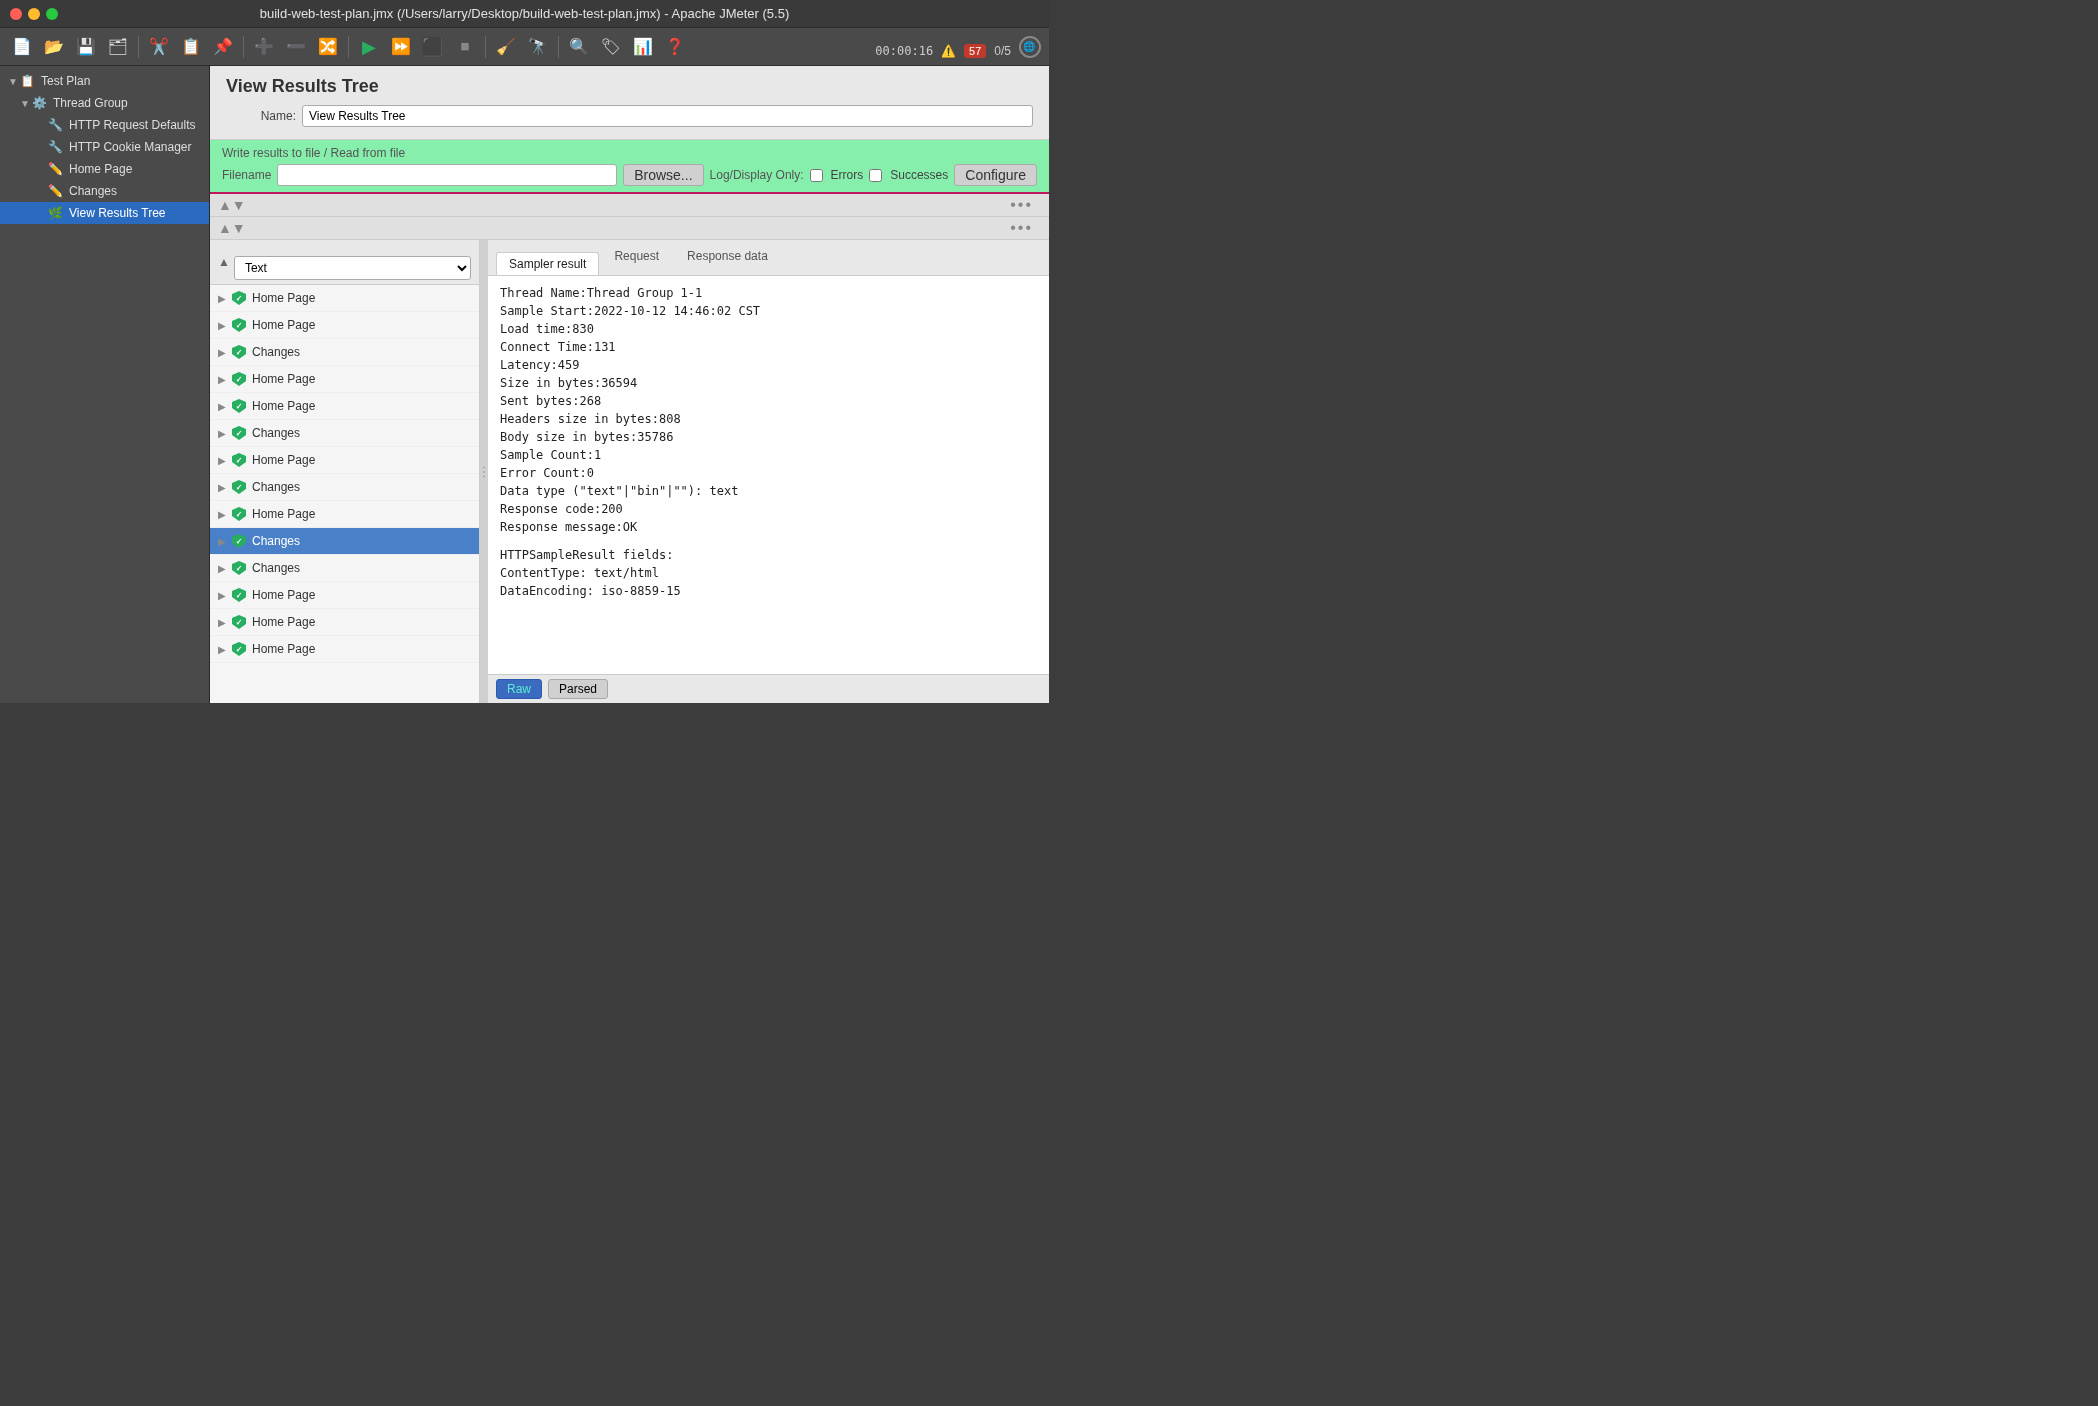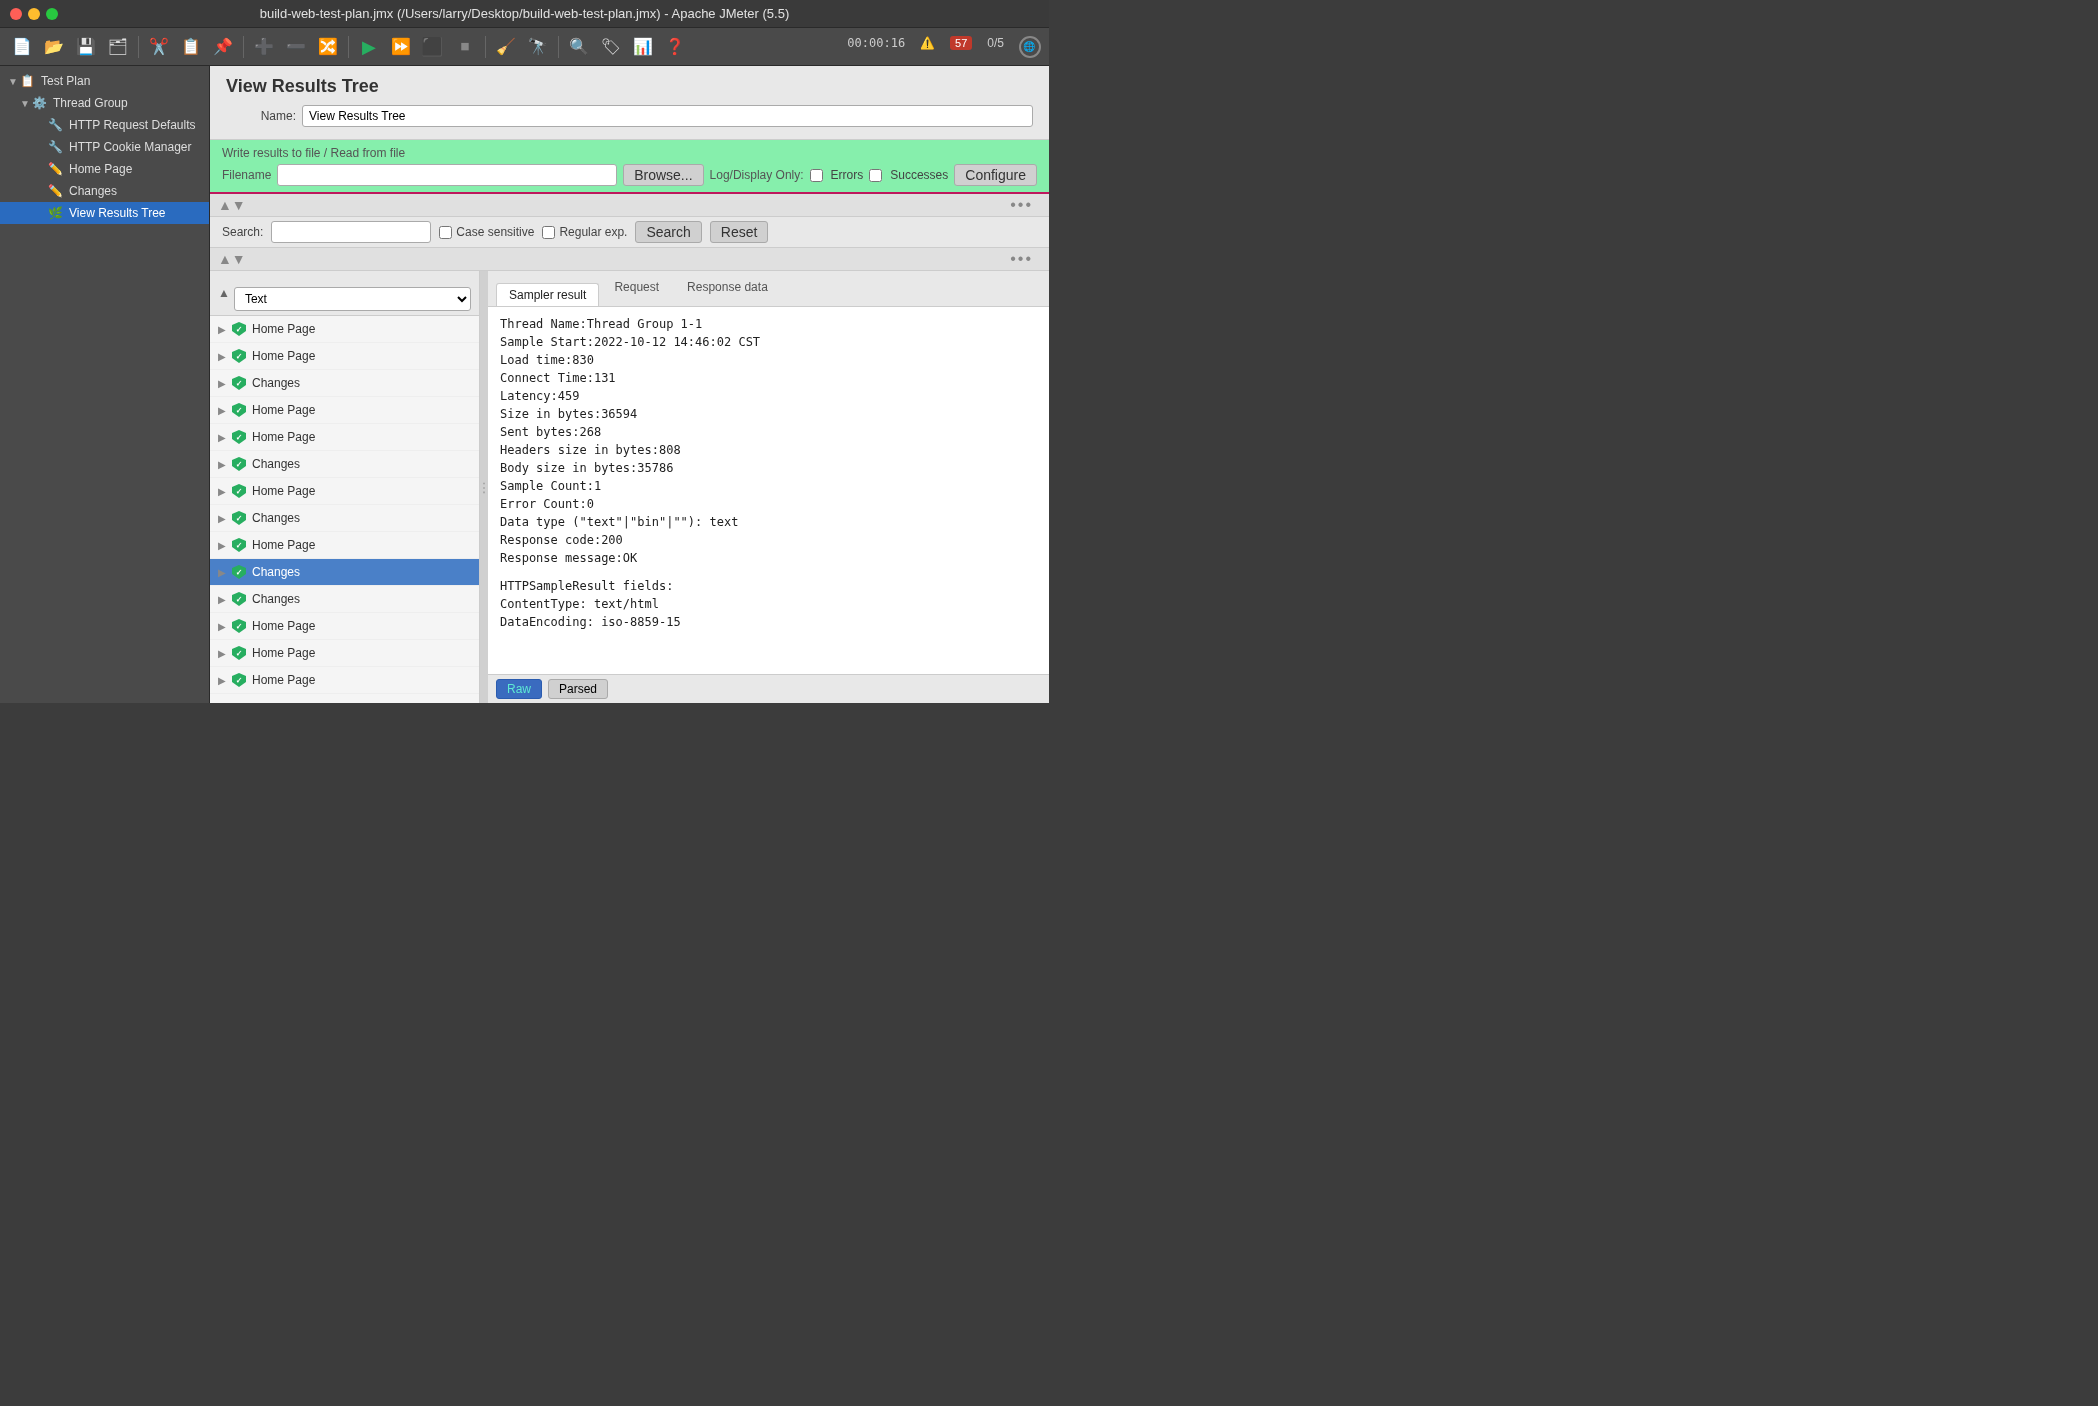--- a/index.html
+++ b/index.html
@@ -55,22 +55,22 @@
       border-radius: 4px;
       cursor: pointer;
       display: flex; align-items: center; justify-content: center;
       font-size: 16px;
       color: #ddd;
     }
     .tb-sep { width: 1px; height: 22px; background: #666; margin: 0 2px; }
     .tb-right {
       margin-left: auto;
       display: flex;
-      align-items: flex-start;
-      gap: 15px;
+      align-items: flex-end;
+      gap: 8px;
       font-size: 12px;
       color: #ccc;
     }
     .tb-timer { font-family: monospace; }
     .tb-warn { color: #f0c040; }
     .tb-counter { background: #c0392b; color: white; padding: 1px 5px; border-radius: 3px; font-size: 11px; }
     .tb-globe {
       width: 22px; height: 22px;
       border: 2px solid #888;
       border-radius: 50%;
@@ -401,34 +401,20 @@
         </label>
         <button class="btn">Configure</button>
       </div>
     </div>
 
     <div class="separator-row" style="padding: 2px 8px; background:#e0e0e0; border-bottom:1px solid #ccc;">
       <span class="sep-arrows">▲▼</span>
       <span class="sep-dots">•••</span>
     </div>
 
-    <div id="search-bar">
-      <label>Search:</label>
-      <input id="search-input" type="text" style="">
-      <label class="search-opt">
-        <input type="checkbox" style="">
-        <span>Case sensitive</span>
-      </label>
-      <label class="search-opt">
-        <input type="checkbox" style="">
-        <span>Regular exp.</span>
-      </label>
-      <button class="btn" style="background:#d0d0d0;">Search</button>
-      <button class="btn">Reset</button>
-    </div>
 
     <div class="separator-row" style="padding: 2px 8px; background:#e0e0e0; border-bottom:1px solid #ccc;">
       <span class="sep-arrows">▲▼</span>
       <span class="sep-dots">•••</span>
     </div>
 
     <div id="split-panel">
 
       <div id="results-list">
         <div class="results-toolbar">

